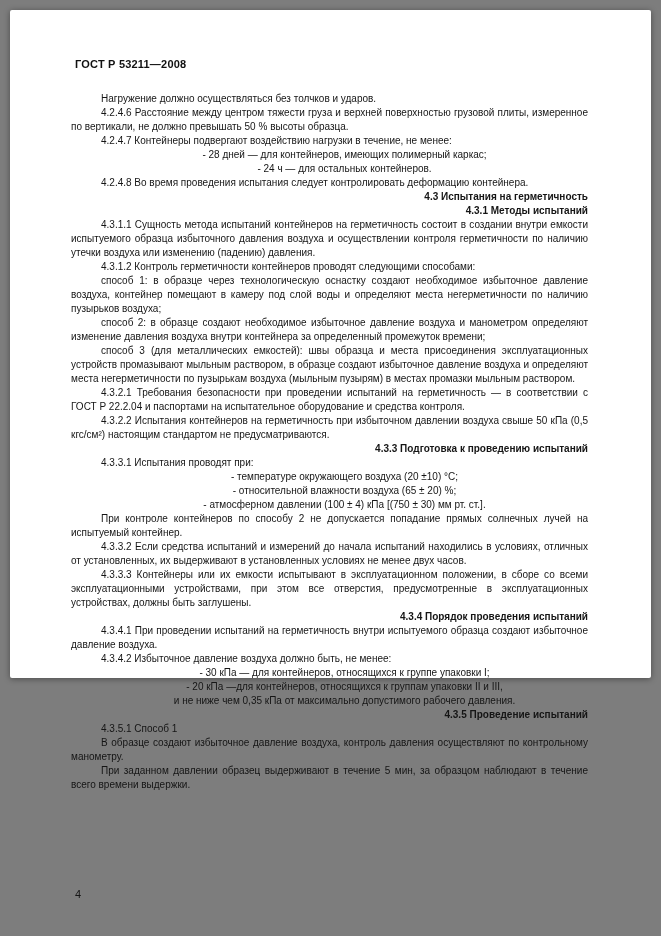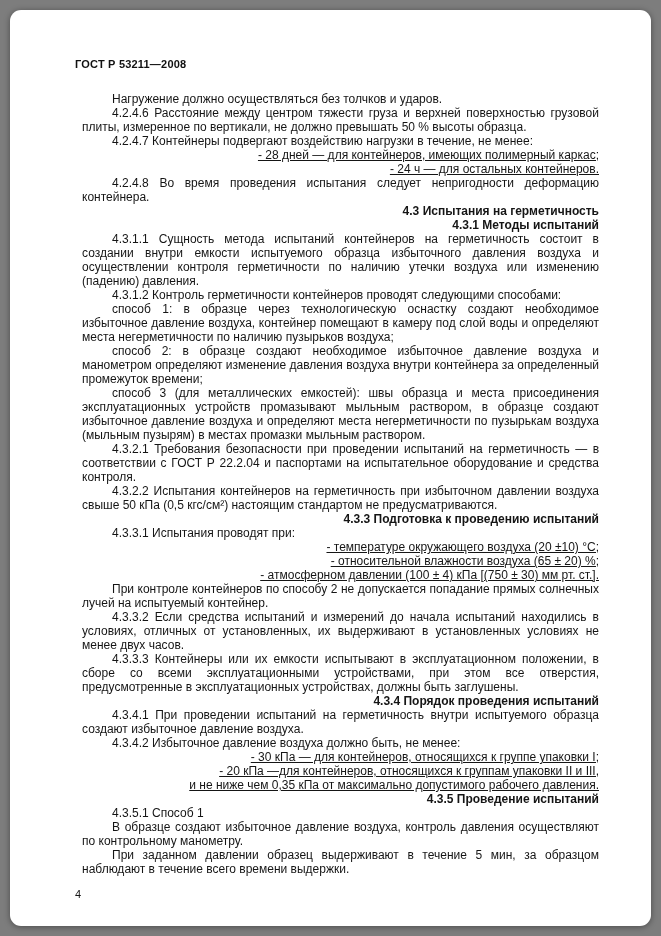--- a/index.html
+++ b/index.html
@@ -12,57 +12,56 @@
     background: #7d7d7d;
     position: relative;
     font-family: "Liberation Sans", sans-serif;
     overflow: hidden;
   }
   .page {
     position: absolute;
     left: 10px;
     top: 10px;
     width: 641px;
-    height: 916px;
+    height: 668px;
     background: #ffffff;
-    border-radius: 11px;
+    border-radius: 2px;
     box-shadow: 0 1px 6px rgba(0,0,0,0.4);
     box-sizing: border-box;
   }
   .doc-header {
     position: absolute;
     left: 65px;
     top: 48px;
     font-size: 11px;
     font-weight: bold;
     color: #111111;
     letter-spacing: 0.2px;
   }
   .doc-content {
     position: absolute;
-    left: 72px;
+    left: 61px;
     top: 82px;
     width: 517px;
-    font-size: 12px;
+    font-size: 10px;
     line-height: 14px;
     color: #151515;
   }
   .doc-content p {
     margin: 0;
     padding: 0;
     text-indent: 30px;
     text-align: justify;
   }
   .doc-content p.heading {
     font-weight: bold;
     text-align: right;
   }
   .doc-content p.list {
-    text-align: right;
-    text-decoration: underline;
+    text-align: center;
   }
   .page-number {
     position: absolute;
     left: 65px;
     top: 878px;
     font-size: 11px;
     color: #151515;
   }
 </style>
 </head>
@@ -70,21 +69,21 @@
 
 <div class="page">
   <div class="doc-header">ГОСТ Р 53211—2008</div>
 
   <div class="doc-content">
       <p class="body">Нагружение должно осуществляться без толчков и ударов.</p>
       <p class="body">4.2.4.6 Расстояние между центром тяжести груза и верхней поверхностью грузовой плиты, измеренное по вертикали, не должно превышать 50 % высоты образца.</p>
       <p class="body">4.2.4.7 Контейнеры подвергают воздействию нагрузки в течение, не менее:</p>
       <p class="list">-  28 дней — для контейнеров, имеющих полимерный каркас;</p>
       <p class="list">-  24 ч — для остальных контейнеров.</p>
-      <p class="body">4.2.4.8 Во время проведения испытания следует непригодности деформацию контейнера.</p>
+      <p class="body">4.2.4.8 Во время проведения испытания следует контролировать деформацию контейнера.</p>
       <p class="heading">4.3 Испытания на герметичность</p>
       <p class="heading">4.3.1 Методы испытаний</p>
       <p class="body">4.3.1.1 Сущность метода испытаний контейнеров на герметичность состоит в создании внутри емкости испытуемого образца избыточного давления воздуха и осуществлении контроля герметичности по наличию утечки воздуха или изменению (падению) давления.</p>
       <p class="body">4.3.1.2 Контроль герметичности контейнеров проводят следующими способами:</p>
       <p class="body">способ 1: в образце через технологическую оснастку создают необходимое избыточное давление воздуха, контейнер помещают в камеру под слой воды и определяют места негерметичности по наличию пузырьков воздуха;</p>
       <p class="body">способ 2: в образце создают необходимое избыточное давление воздуха и манометром определяют изменение давления воздуха внутри контейнера за определенный промежуток времени;</p>
       <p class="body">способ 3 (для металлических емкостей): швы образца и места присоединения эксплуатационных устройств промазывают мыльным раствором, в образце создают избыточное давление воздуха и определяют места негерметичности по пузырькам воздуха (мыльным пузырям) в местах промазки мыльным раствором.</p>
       <p class="body">4.3.2.1 Требования безопасности при проведении испытаний на герметичность — в соответствии с ГОСТ Р 22.2.04 и паспортами на испытательное оборудование и средства контроля.</p>
       <p class="body">4.3.2.2 Испытания контейнеров на герметичность при избыточном давлении воздуха свыше 50 кПа (0,5 кгс/см²) настоящим стандартом не предусматриваются.</p>
       <p class="heading">4.3.3 Подготовка к проведению испытаний</p>

